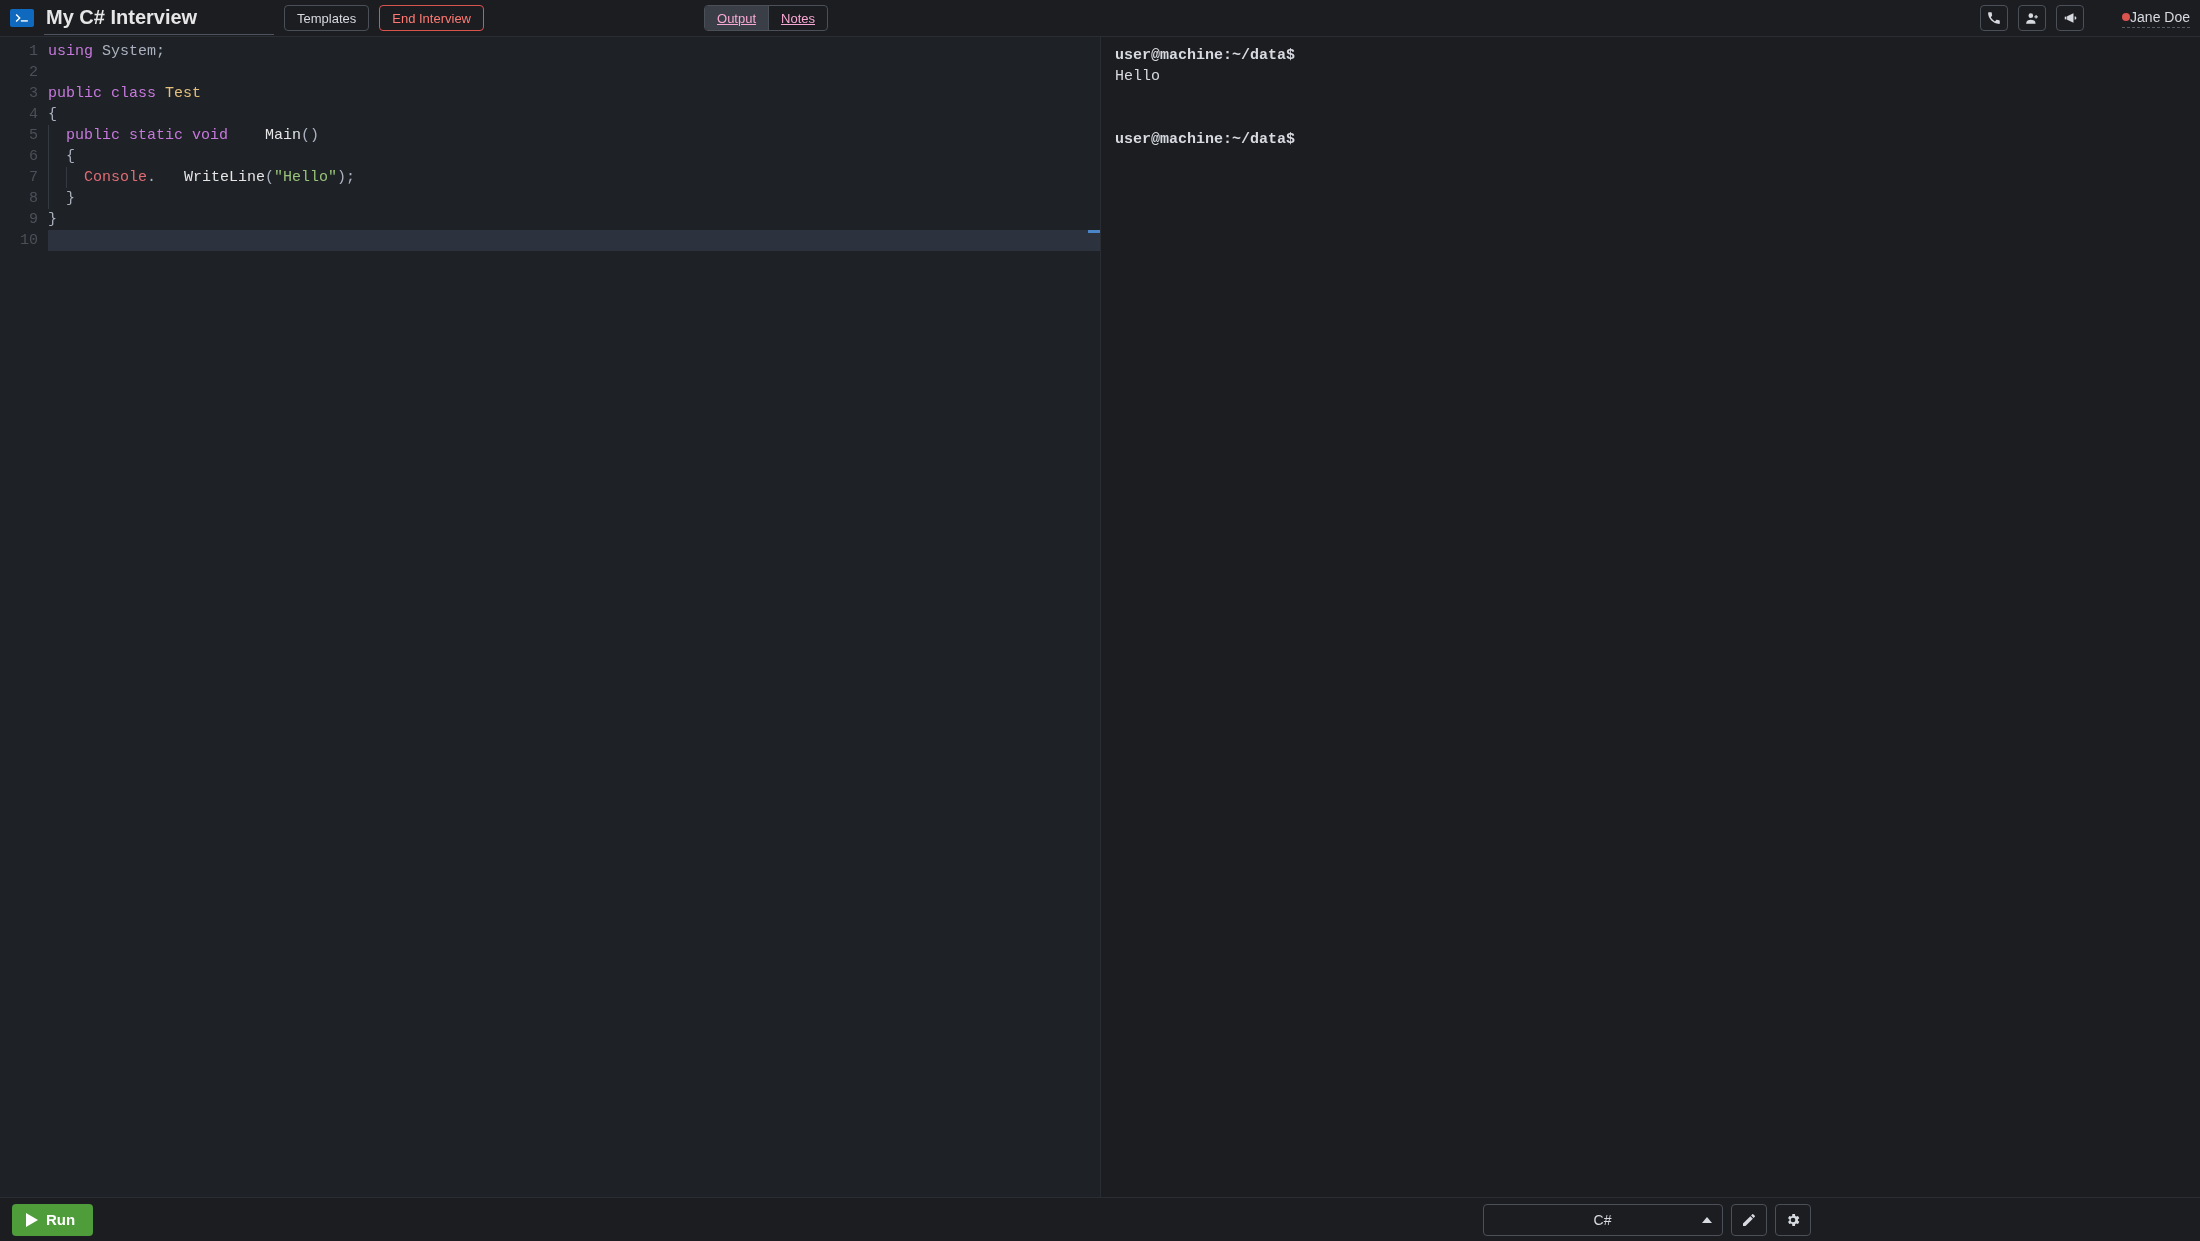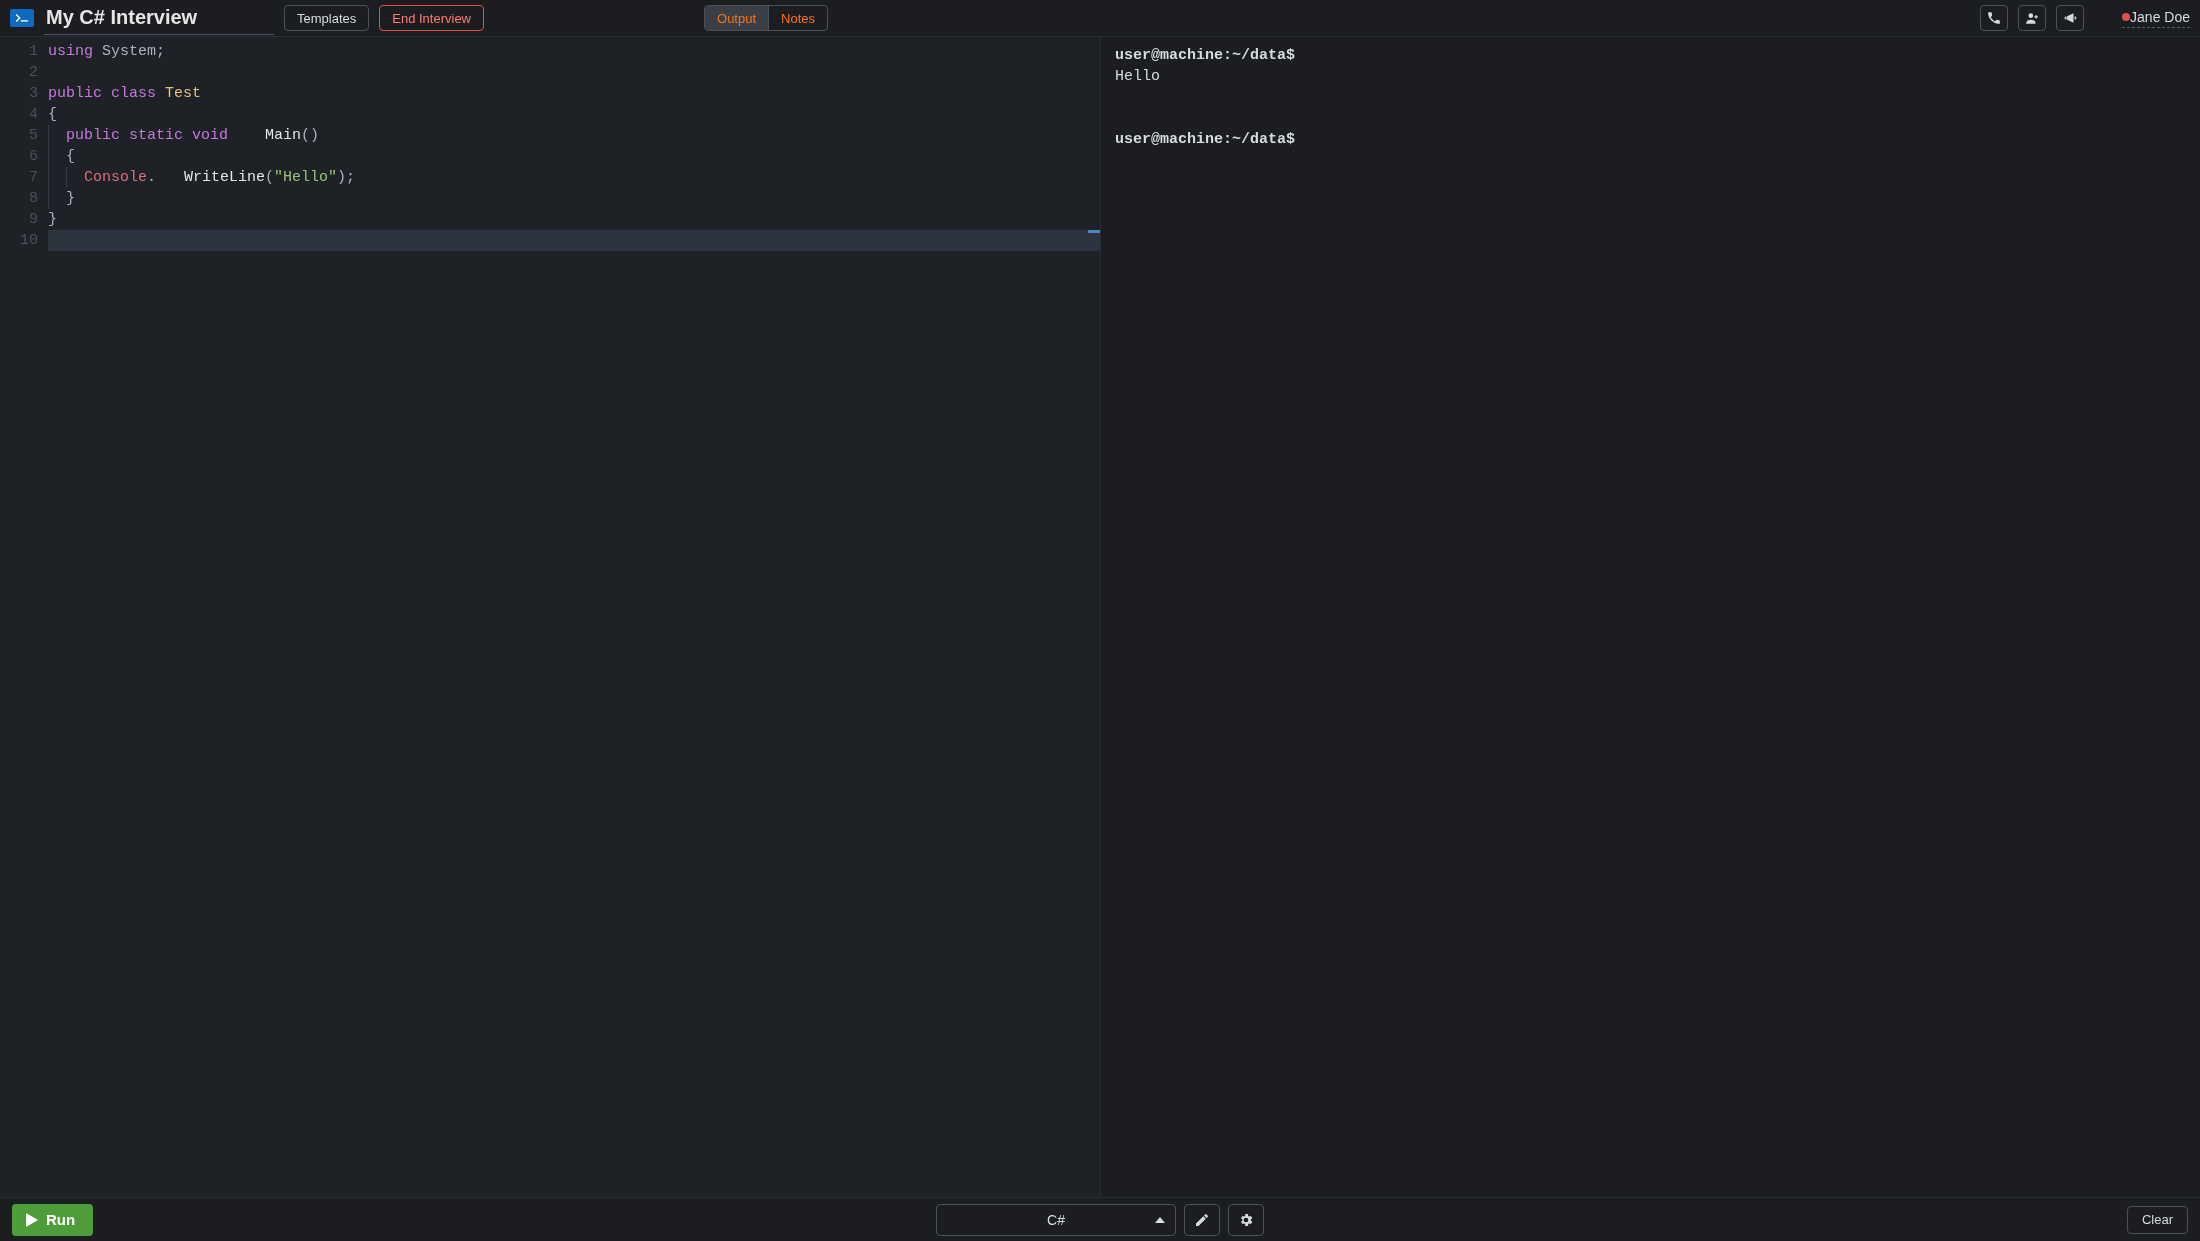--- a/index.html
+++ b/index.html
@@ -74,21 +74,22 @@
   border: 1px solid #4b4f58;
   border-radius: 4px;
   overflow: hidden;
   height: 26px;
 }
 .tab-group .tab {
   padding: 4px 12px;
   display:flex; align-items:center;
   font-size: 13px;
   cursor: pointer;
-  color:#f97316;
+  color:#f9a8d4;
+  text-decoration:underline;
 }
 .tab-group .tab.active { background:#3a3e47; }
 .tab-group .tab + .tab { border-left: 1px solid #4b4f58; }
 
 .icon-btn {
   width: 28px; height:26px;
   border:1px solid #4b4f58;
   border-radius:4px;
   display:flex;align-items:center;justify-content:center;
   cursor:pointer;
@@ -349,16 +350,13 @@
         <path d="M3 17.25V21h3.75L17.8 9.94l-3.75-3.75L3 17.25zM20.7 7.04a1 1 0 000-1.41l-2.34-2.34a1 1 0 00-1.41 0l-1.83 1.83 3.75 3.75 1.83-1.83z"></path>
       </svg>
     </div>
     <div class="square-btn">
       <svg viewBox="0 0 24 24">
         <path d="M19.4 13a7.5 7.5 0 000-2l2.1-1.6-2-3.5-2.5 1a7.5 7.5 0 00-1.7-1L15 3h-4l-.3 2.9a7.5 7.5 0 00-1.7 1l-2.5-1-2 3.5L6.6 11a7.5 7.5 0 000 2l-2.1 1.6 2 3.5 2.5-1a7.5 7.5 0 001.7 1L11 21h4l.3-2.9a7.5 7.5 0 001.7-1l2.5 1 2-3.5L19.4 13zM12 15.5A3.5 3.5 0 1115.5 12 3.5 3.5 0 0112 15.5z"></path>
       </svg>
     </div>
   </div>
 
-  <div class="right-tools">
-    <button class="clear-btn">Clear</button>
-  </div>
 </div>
 
 </body></html>

